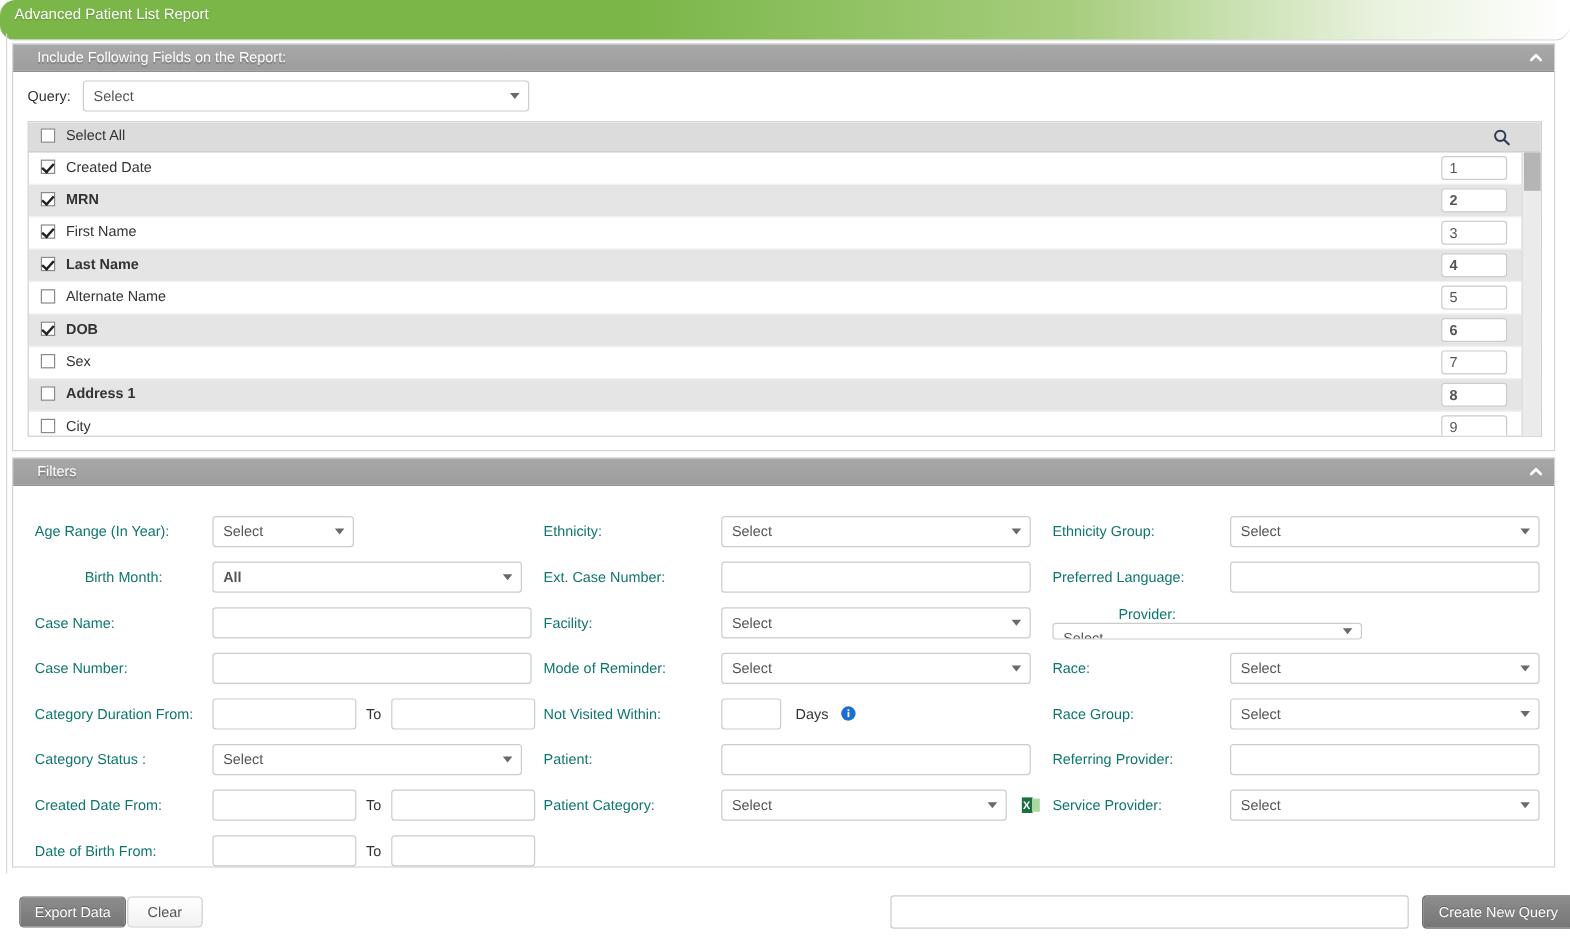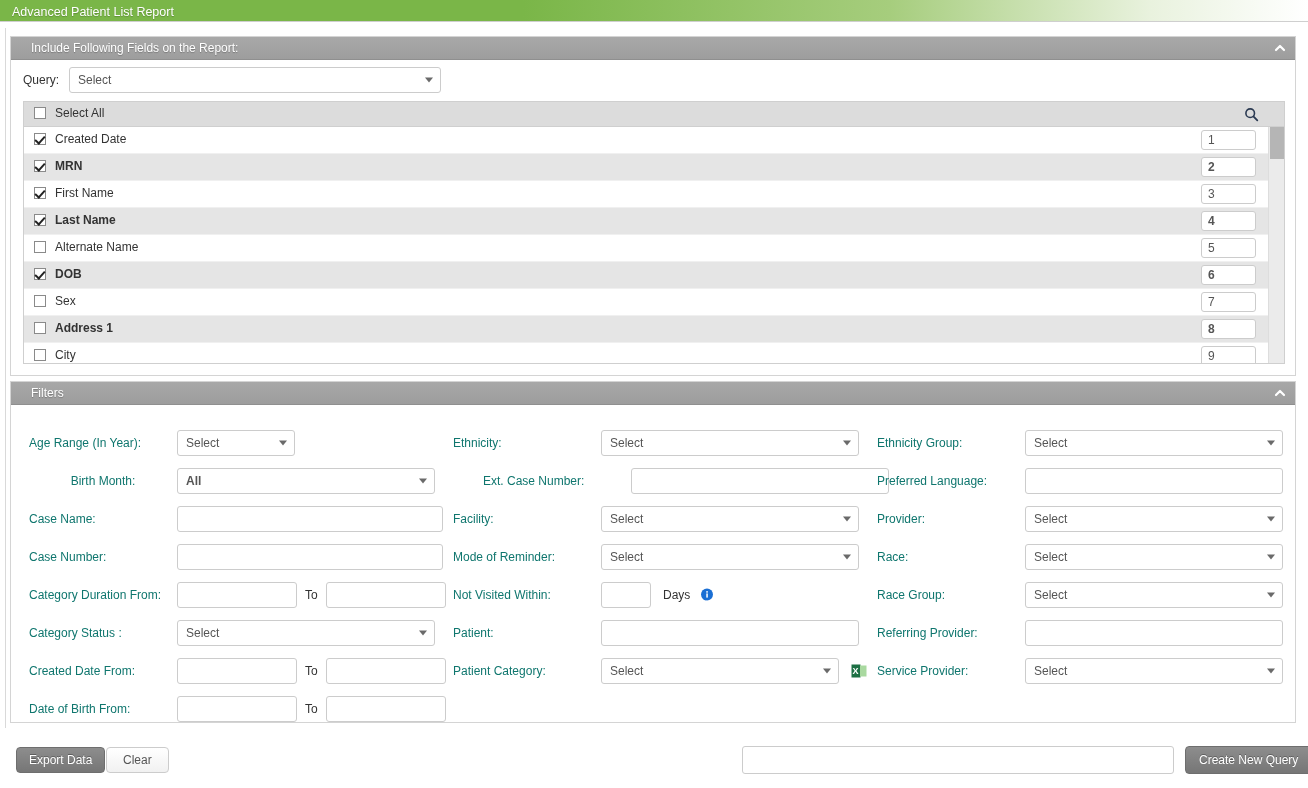--- a/index.html
+++ b/index.html
@@ -9,23 +9,24 @@
     background: #ffffff;
     font-family: "Liberation Sans", sans-serif;
     font-size: 12px;
     color: #333333;
     overflow: hidden;
   }
 
   
   .app-header {
     position: absolute; left: 0; top: 0;
-    width: 1308px; height: 22px;
+    width: 1308px; height: 34px;
     background: linear-gradient(to right, #7ab648 0%, #7ab648 40%, #a6cd7d 68%, #e9f2de 88%, #ffffff 100%);
     border-bottom: 1px solid #cfcfcf;
+    border-radius: 13px;
   }
   .app-header .title {
     position: absolute; left: 12px; top: 5px;
     color: #ffffff; font-size: 12.5px; font-weight: 400;
     text-shadow: 0 1px 1px rgba(0,0,0,0.22);
     white-space: nowrap;
   }
 
   
   .page-scroll-line {
@@ -391,21 +392,21 @@
         <span class="flabel" style="width: 148px; display: inline-block;">Date of Birth From:</span>
         <div class="txt" style="width: 120px;"></div>
         <span class="to-label">To</span>
         <div class="txt" style="width: 120px;"></div>
       </div>
       <div class="frow" style="left: 442px; top: 24px;">
         <span class="flabel" style="width: 148px; display: inline-block;">Ethnicity:</span>
         <div class="sel" style="width: 258px;"><span>Select</span><span class="caret"></span></div>
       </div>
       <div class="frow" style="left: 442px; top: 62px;">
-        <span class="flabel" style="width: 148px; display: inline-block; margin-left: 30px;">Ext. Case Number:</span>
+        <span class="flabel" style="width: 148px; display: inline-block;">Ext. Case Number:</span>
         <div class="txt" style="width: 258px;"></div>
       </div>
       <div class="frow" style="left: 442px; top: 100px;">
         <span class="flabel" style="width: 148px; display: inline-block;">Facility:</span>
         <div class="sel" style="width: 258px;"><span>Select</span><span class="caret"></span></div>
       </div>
       <div class="frow" style="left: 442px; top: 138px;">
         <span class="flabel" style="width: 148px; display: inline-block;">Mode of Reminder:</span>
         <div class="sel" style="width: 258px;"><span>Select</span><span class="caret"></span></div>
       </div>
@@ -434,21 +435,21 @@
           </svg></span>
       </div>
       <div class="frow" style="left: 866px; top: 24px;">
         <span class="flabel" style="width: 148px; display: inline-block;">Ethnicity Group:</span>
         <div class="sel" style="width: 258px;"><span>Select</span><span class="caret"></span></div>
       </div>
       <div class="frow" style="left: 866px; top: 62px;">
         <span class="flabel" style="width: 148px; display: inline-block;">Preferred Language:</span>
         <div class="txt" style="width: 258px;"></div>
       </div>
-      <div class="frow" style="left: 866px; top: 100px;">
+      <div class="frow" style="left: 866px; top: 100px; flex-direction: column;">
         <span class="flabel" style="width: 148px; display: inline-block;">Provider:</span>
         <div class="sel" style="width: 258px;"><span>Select</span><span class="caret"></span></div>
       </div>
       <div class="frow" style="left: 866px; top: 138px;">
         <span class="flabel" style="width: 148px; display: inline-block;">Race:</span>
         <div class="sel" style="width: 258px;"><span>Select</span><span class="caret"></span></div>
       </div>
       <div class="frow" style="left: 866px; top: 176px;">
         <span class="flabel" style="width: 148px; display: inline-block;">Race Group:</span>
         <div class="sel" style="width: 258px;"><span>Select</span><span class="caret"></span></div>

